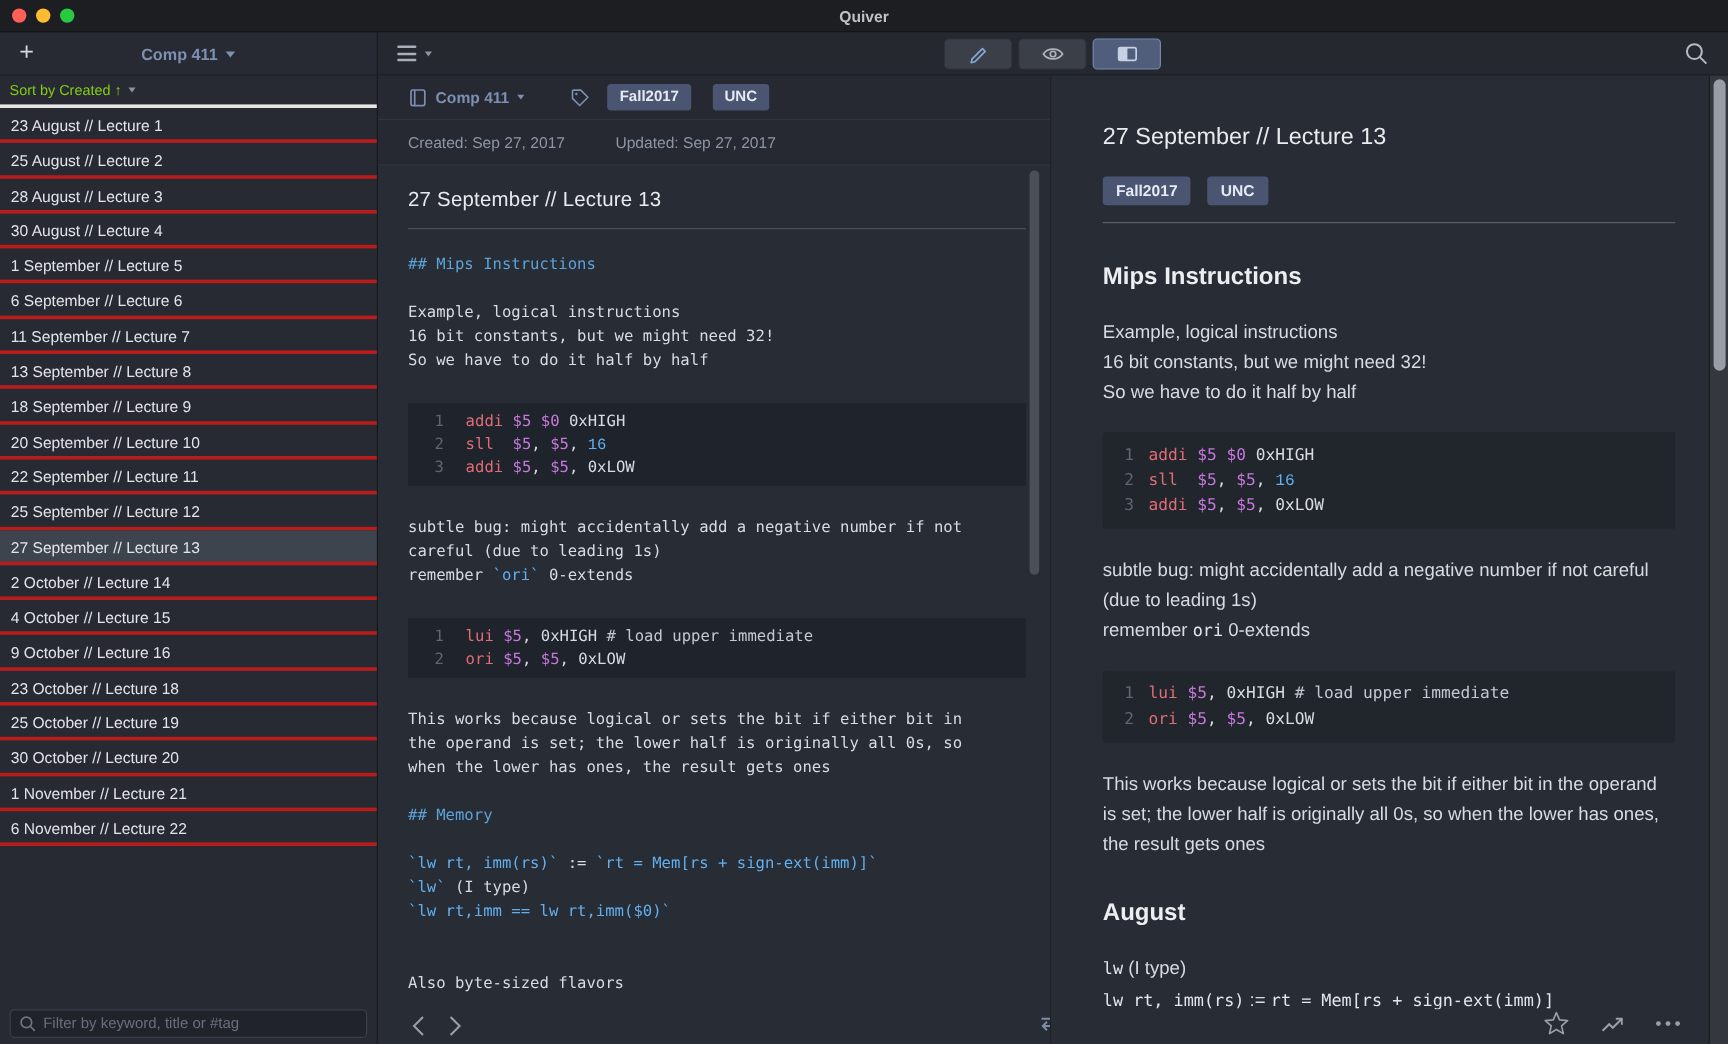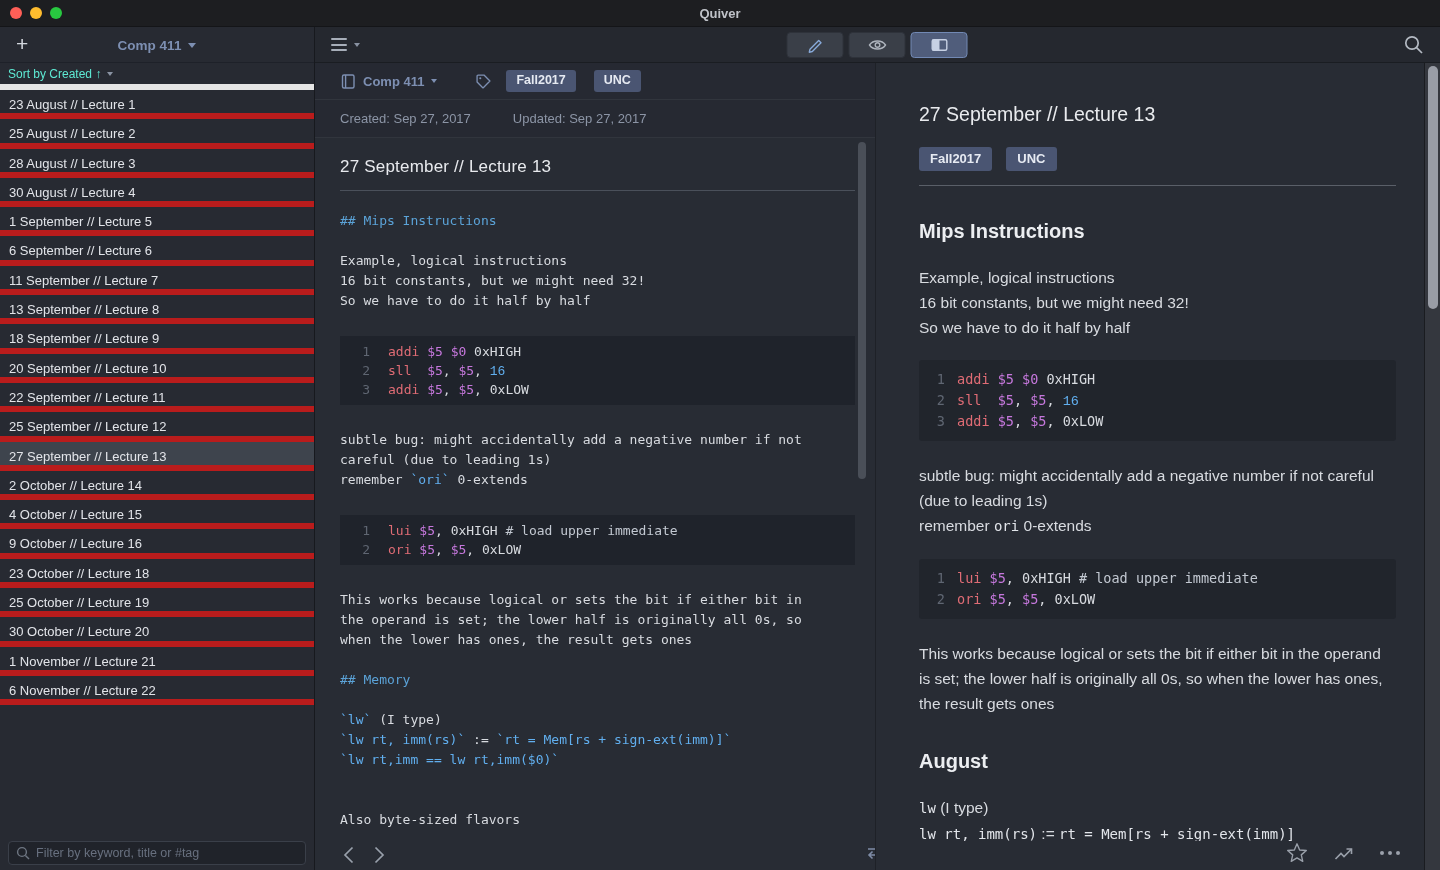--- a/index.html
+++ b/index.html
@@ -23,24 +23,24 @@
   .plus-btn { position:absolute; left:16px; top:4px; background:none; border:none;
               color:#d3d7de; font-size:21px; font-weight:300; line-height:26px; cursor:default; }
   .sb-notebook { position:absolute; left:0; right:0; top:0; height:36px; display:flex;
                  align-items:center; justify-content:center; gap:7px; color:#7d8fb2;
                  font-size:13.5px; font-weight:600; }
   .caret { width:0; height:0; border-left:4px solid transparent; border-right:4px solid transparent;
            border-top:5px solid #7d8fb2; display:inline-block; }
   .caret.gray { border-top-color:#8a93a3; }
   .caret.small { border-left-width:3.5px; border-right-width:3.5px; border-top-width:4.5px; }
   .sb-sort { height:27px; display:flex; align-items:center; gap:6px; padding-left:8px;
-             color:#5eead4; font-size:12px; border-bottom:6px solid #e5e5e5; }
+             color:#84cc16; font-size:12px; border-bottom:3px solid #e5e5e5; }
   .sb-list { }
   .sb-row { height:29.3px; line-height:29.3px; padding-left:9px; color:#e2e4e9; font-size:13px;
-            border-bottom:6px solid #b91c1c; white-space:nowrap; overflow:hidden; }
+            border-bottom:3px solid #b91c1c; white-space:nowrap; overflow:hidden; }
   .sb-row.selected { background:var(--selected_row); }
   .sb-search { position:absolute; left:8px; bottom:5px; width:254px; height:24px; }
   .sb-search-icon { position:absolute; left:8px; top:5px; }
   .sb-search-input { width:298px; height:24px; background:#20232a; border:1px solid #3a3f49;
                      border-radius:4px; color:#cfd3da; font-size:12.5px; padding-left:27px;
                      font-family:"Liberation Sans",sans-serif; outline:none; }
   .sb-search-input::placeholder { color:#68707f; }
 
   
   .toolbar { position:absolute; left:315px; top:27px; width:1125px; height:36px;
@@ -265,22 +265,22 @@
             <div class="ed-code-line"><span class="gut">1</span><span class="tk-kw">lui</span><span class="tk-t"> </span><span class="tk-reg">$5</span><span class="tk-t">, </span><span class="tk-hx">0xHIGH</span><span class="tk-t"> </span><span class="tk-cm"># load upper immediate</span></div>
             <div class="ed-code-line"><span class="gut">2</span><span class="tk-kw">ori</span><span class="tk-t"> </span><span class="tk-reg">$5</span><span class="tk-t">, </span><span class="tk-reg">$5</span><span class="tk-t">, </span><span class="tk-hx">0xLOW</span></div>
           </div>
           <div class="ed-line"></div>
           <div class="ed-line"><span class="tk-t">This works because logical or sets the bit if either bit in</span></div>
           <div class="ed-line"><span class="tk-t">the operand is set; the lower half is originally all 0s, so</span></div>
           <div class="ed-line"><span class="tk-t">when the lower has ones, the result gets ones</span></div>
           <div class="ed-line"></div>
           <div class="ed-line md-heading">## Memory</div>
           <div class="ed-line"></div>
+          <div class="ed-line"><span class="tk-ic">`lw rt, imm(rs)`</span><span class="tk-t"> := </span><span class="tk-ic">`rt = Mem[rs + sign-ext(imm)]`</span></div>
           <div class="ed-line"><span class="tk-ic">`lw`</span><span class="tk-t"> (I type)</span></div>
-          <div class="ed-line"><span class="tk-ic">`lw rt, imm(rs)`</span><span class="tk-t"> := </span><span class="tk-ic">`rt = Mem[rs + sign-ext(imm)]`</span></div>
           <div class="ed-line"><span class="tk-ic">`lw rt,imm == lw rt,imm($0)`</span></div>
           <div class="ed-line"></div>
           <div class="ed-line"></div>
           <div class="ed-line"><span class="tk-t">Also byte-sized flavors</span></div>
         </div>
     </div>
     <div class="ed-thumb"></div>
     <div class="ed-bottom">
       <button class="nav-btn">
         <svg width="13" height="20" viewBox="0 0 13 20">

